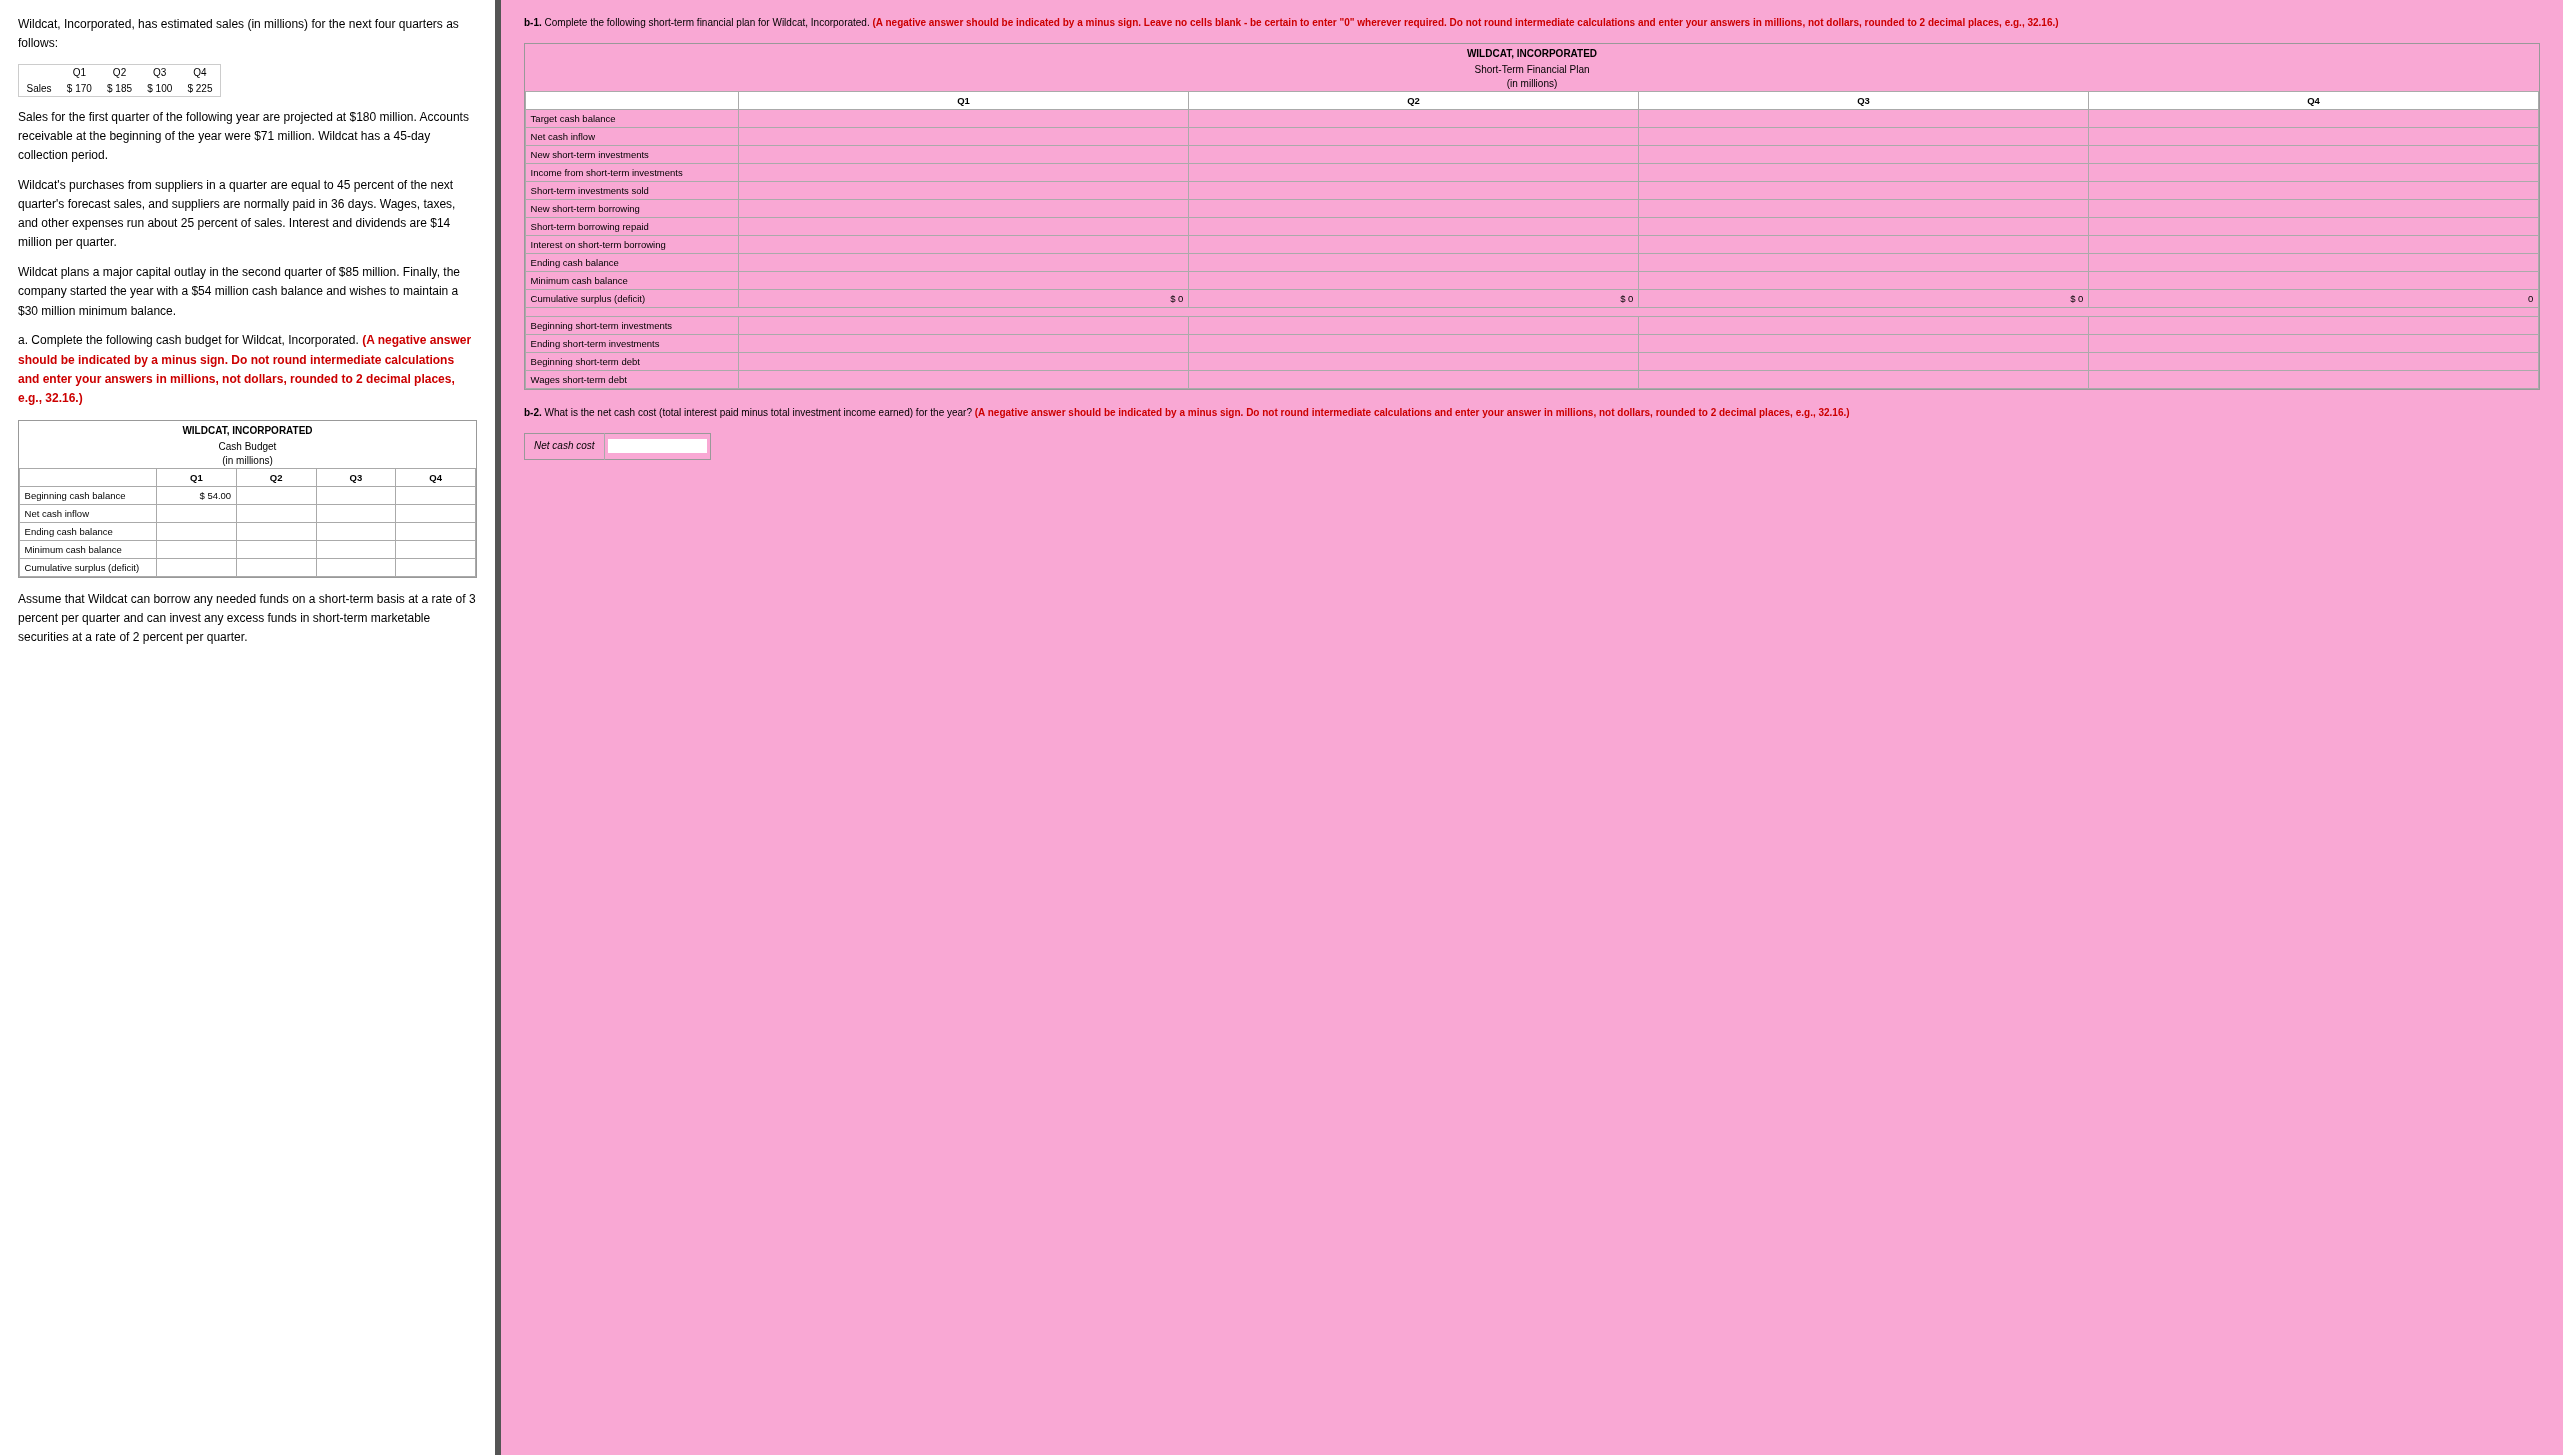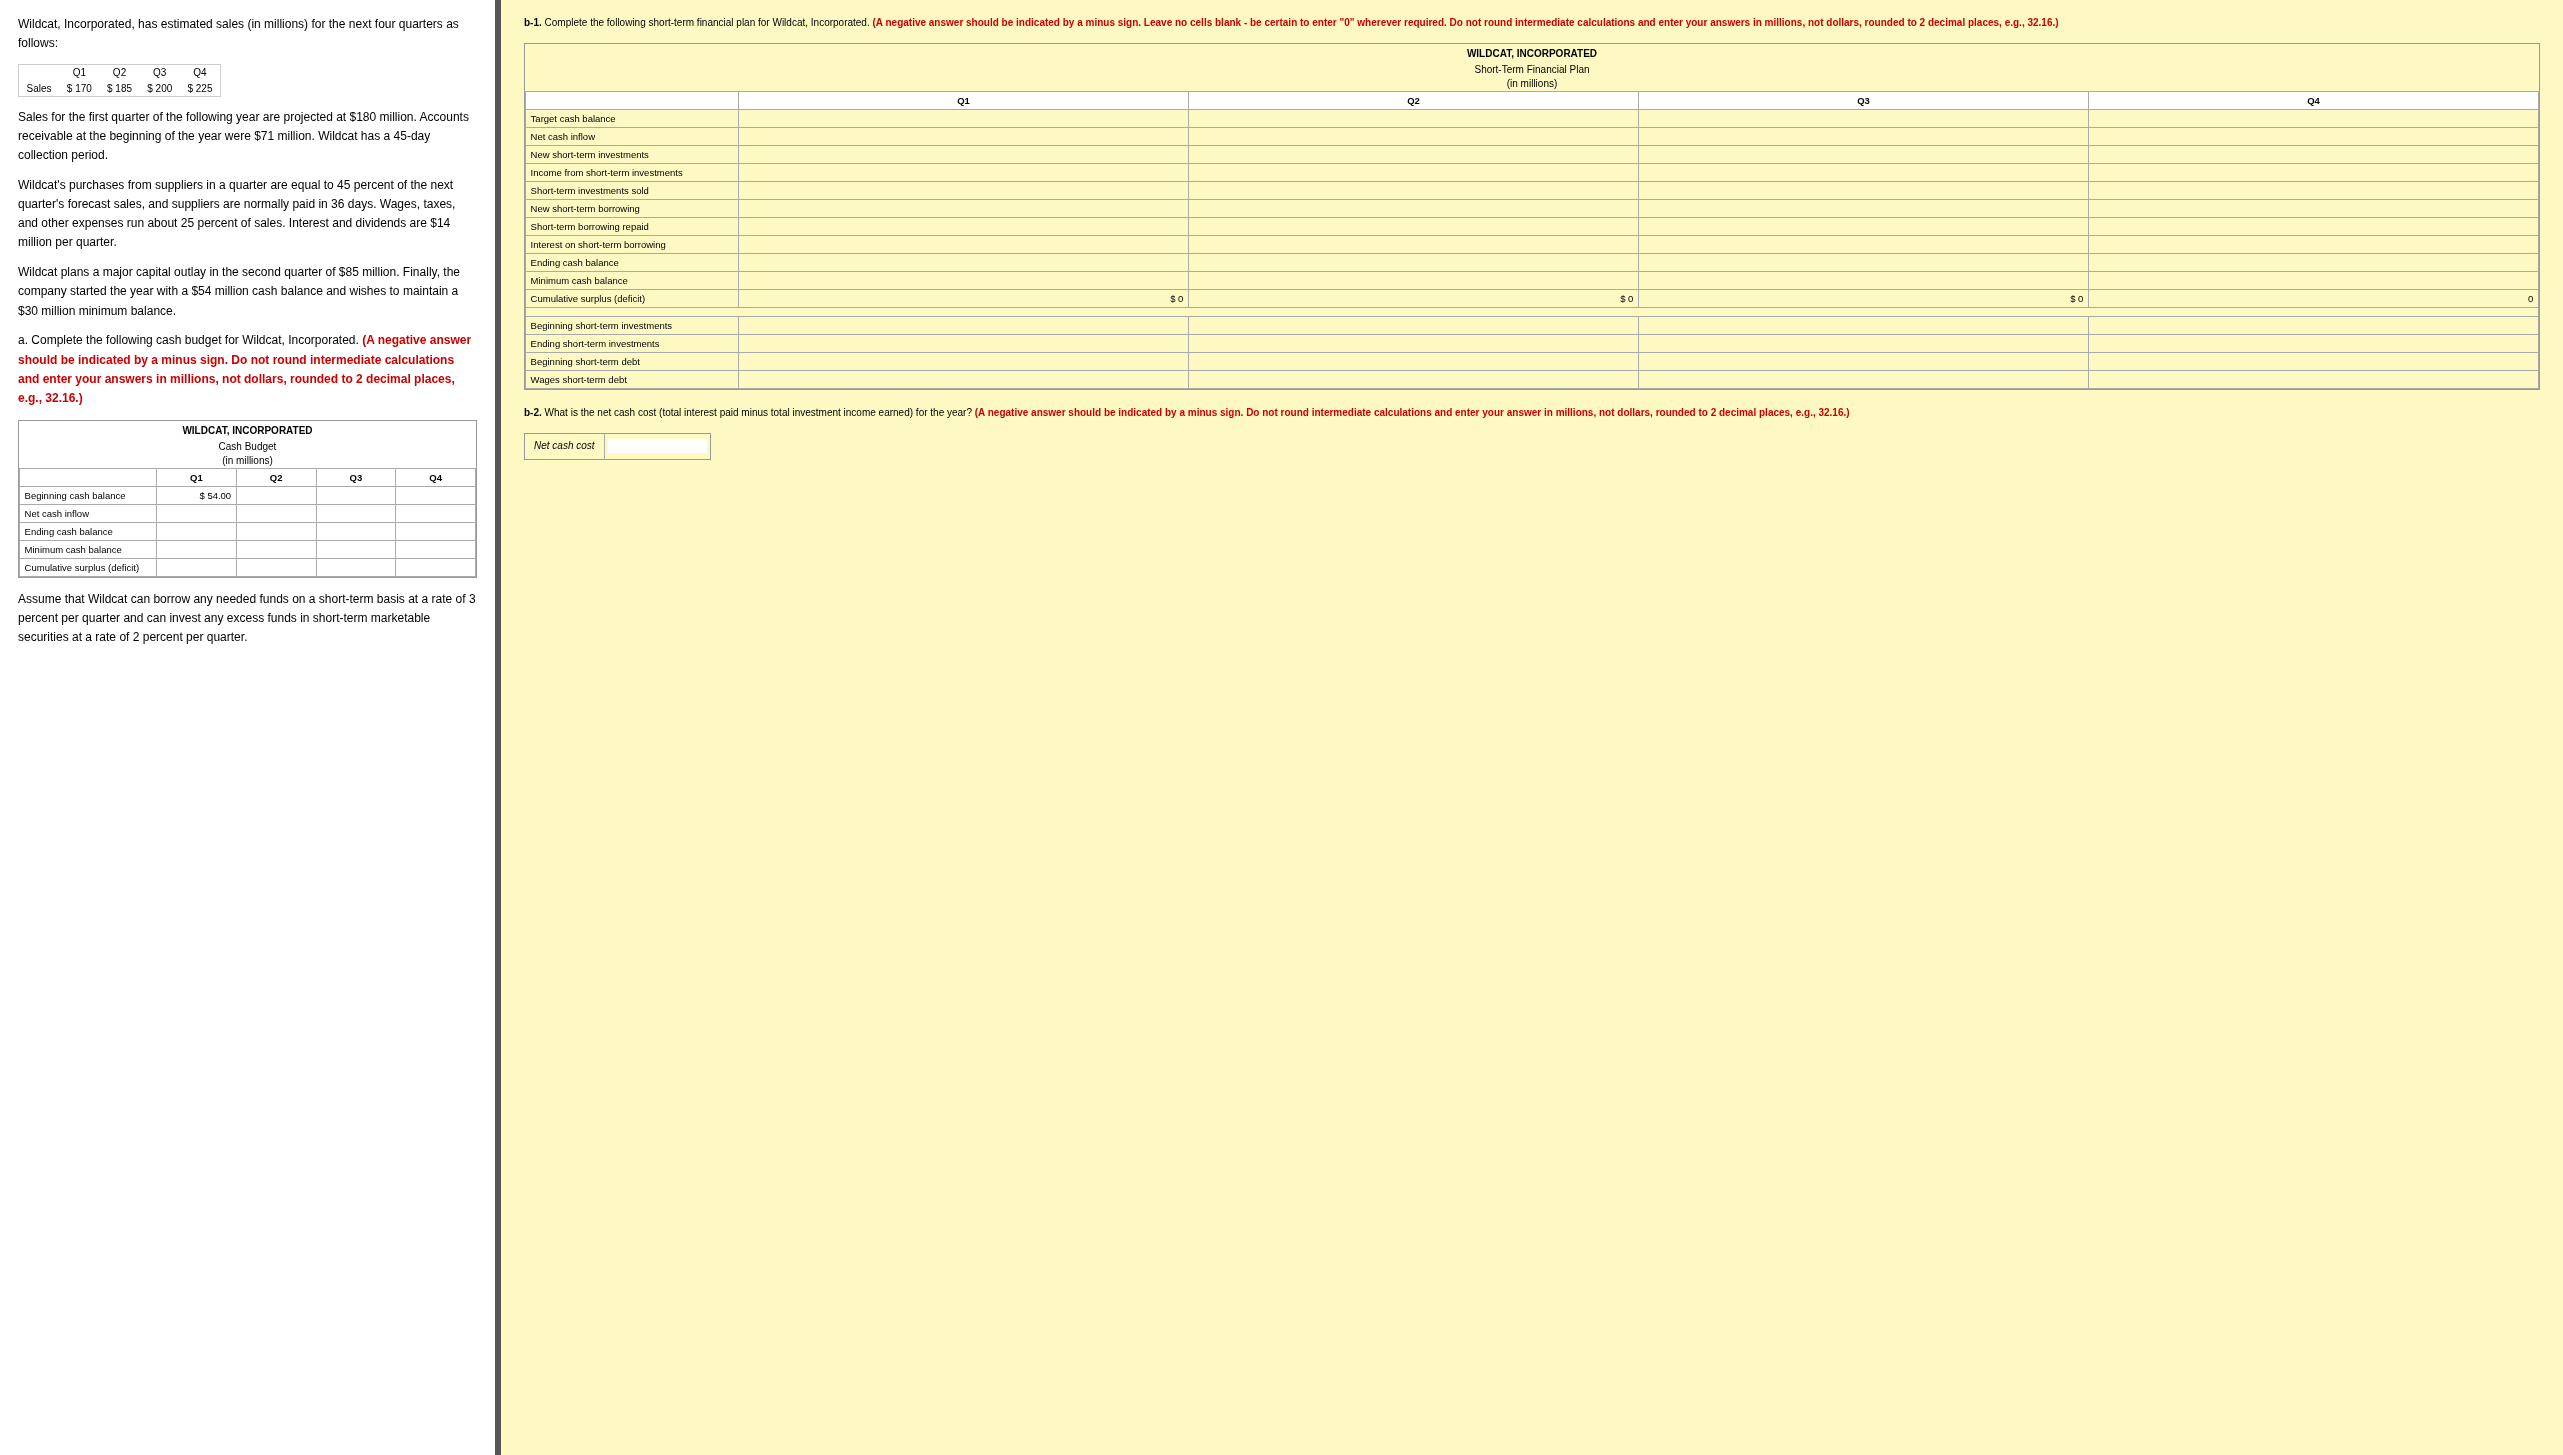--- a/index.html
+++ b/index.html
@@ -13,21 +13,21 @@
     }
     .left-panel {
       width: 501px;
       padding: 15px 18px;
       border-right: 6px solid #555;
       flex-shrink: 0;
     }
     .right-panel {
       flex: 1;
       padding: 15px 23px;
-      background: #fef9c3;
+      background: #f9a8d4;
     }
     .intro-text {
       font-size: 12px;
       line-height: 1.6;
       margin-bottom: 10.6px;
     }
     .sales-table {
       border: 0.8px solid #ccc;
       border-collapse: collapse;
       margin-bottom: 10.6px;
@@ -170,21 +170,21 @@
       <td></td>
       <td>Q1</td>
       <td>Q2</td>
       <td>Q3</td>
       <td>Q4</td>
     </tr>
     <tr>
       <td>Sales</td>
       <td>$ 170</td>
       <td>$ 185</td>
-      <td>$ 200</td>
+      <td>$ 100</td>
       <td>$ 225</td>
     </tr>
   </tbody>
     </table>
 
   <p class="intro-text">Sales for the first quarter of the following year are projected at $180 million. Accounts receivable at the beginning of the year were $71 million. Wildcat has a 45-day collection period.</p>
   <p class="intro-text">Wildcat's purchases from suppliers in a quarter are equal to 45 percent of the next quarter's forecast sales, and suppliers are normally paid in 36 days. Wages, taxes, and other expenses run about 25 percent of sales. Interest and dividends are $14 million per quarter.</p>
   <p class="intro-text">Wildcat plans a major capital outlay in the second quarter of $85 million. Finally, the company started the year with a $54 million cash balance and wishes to maintain a $30 million minimum balance.</p>
 
   <p class="intro-text">

